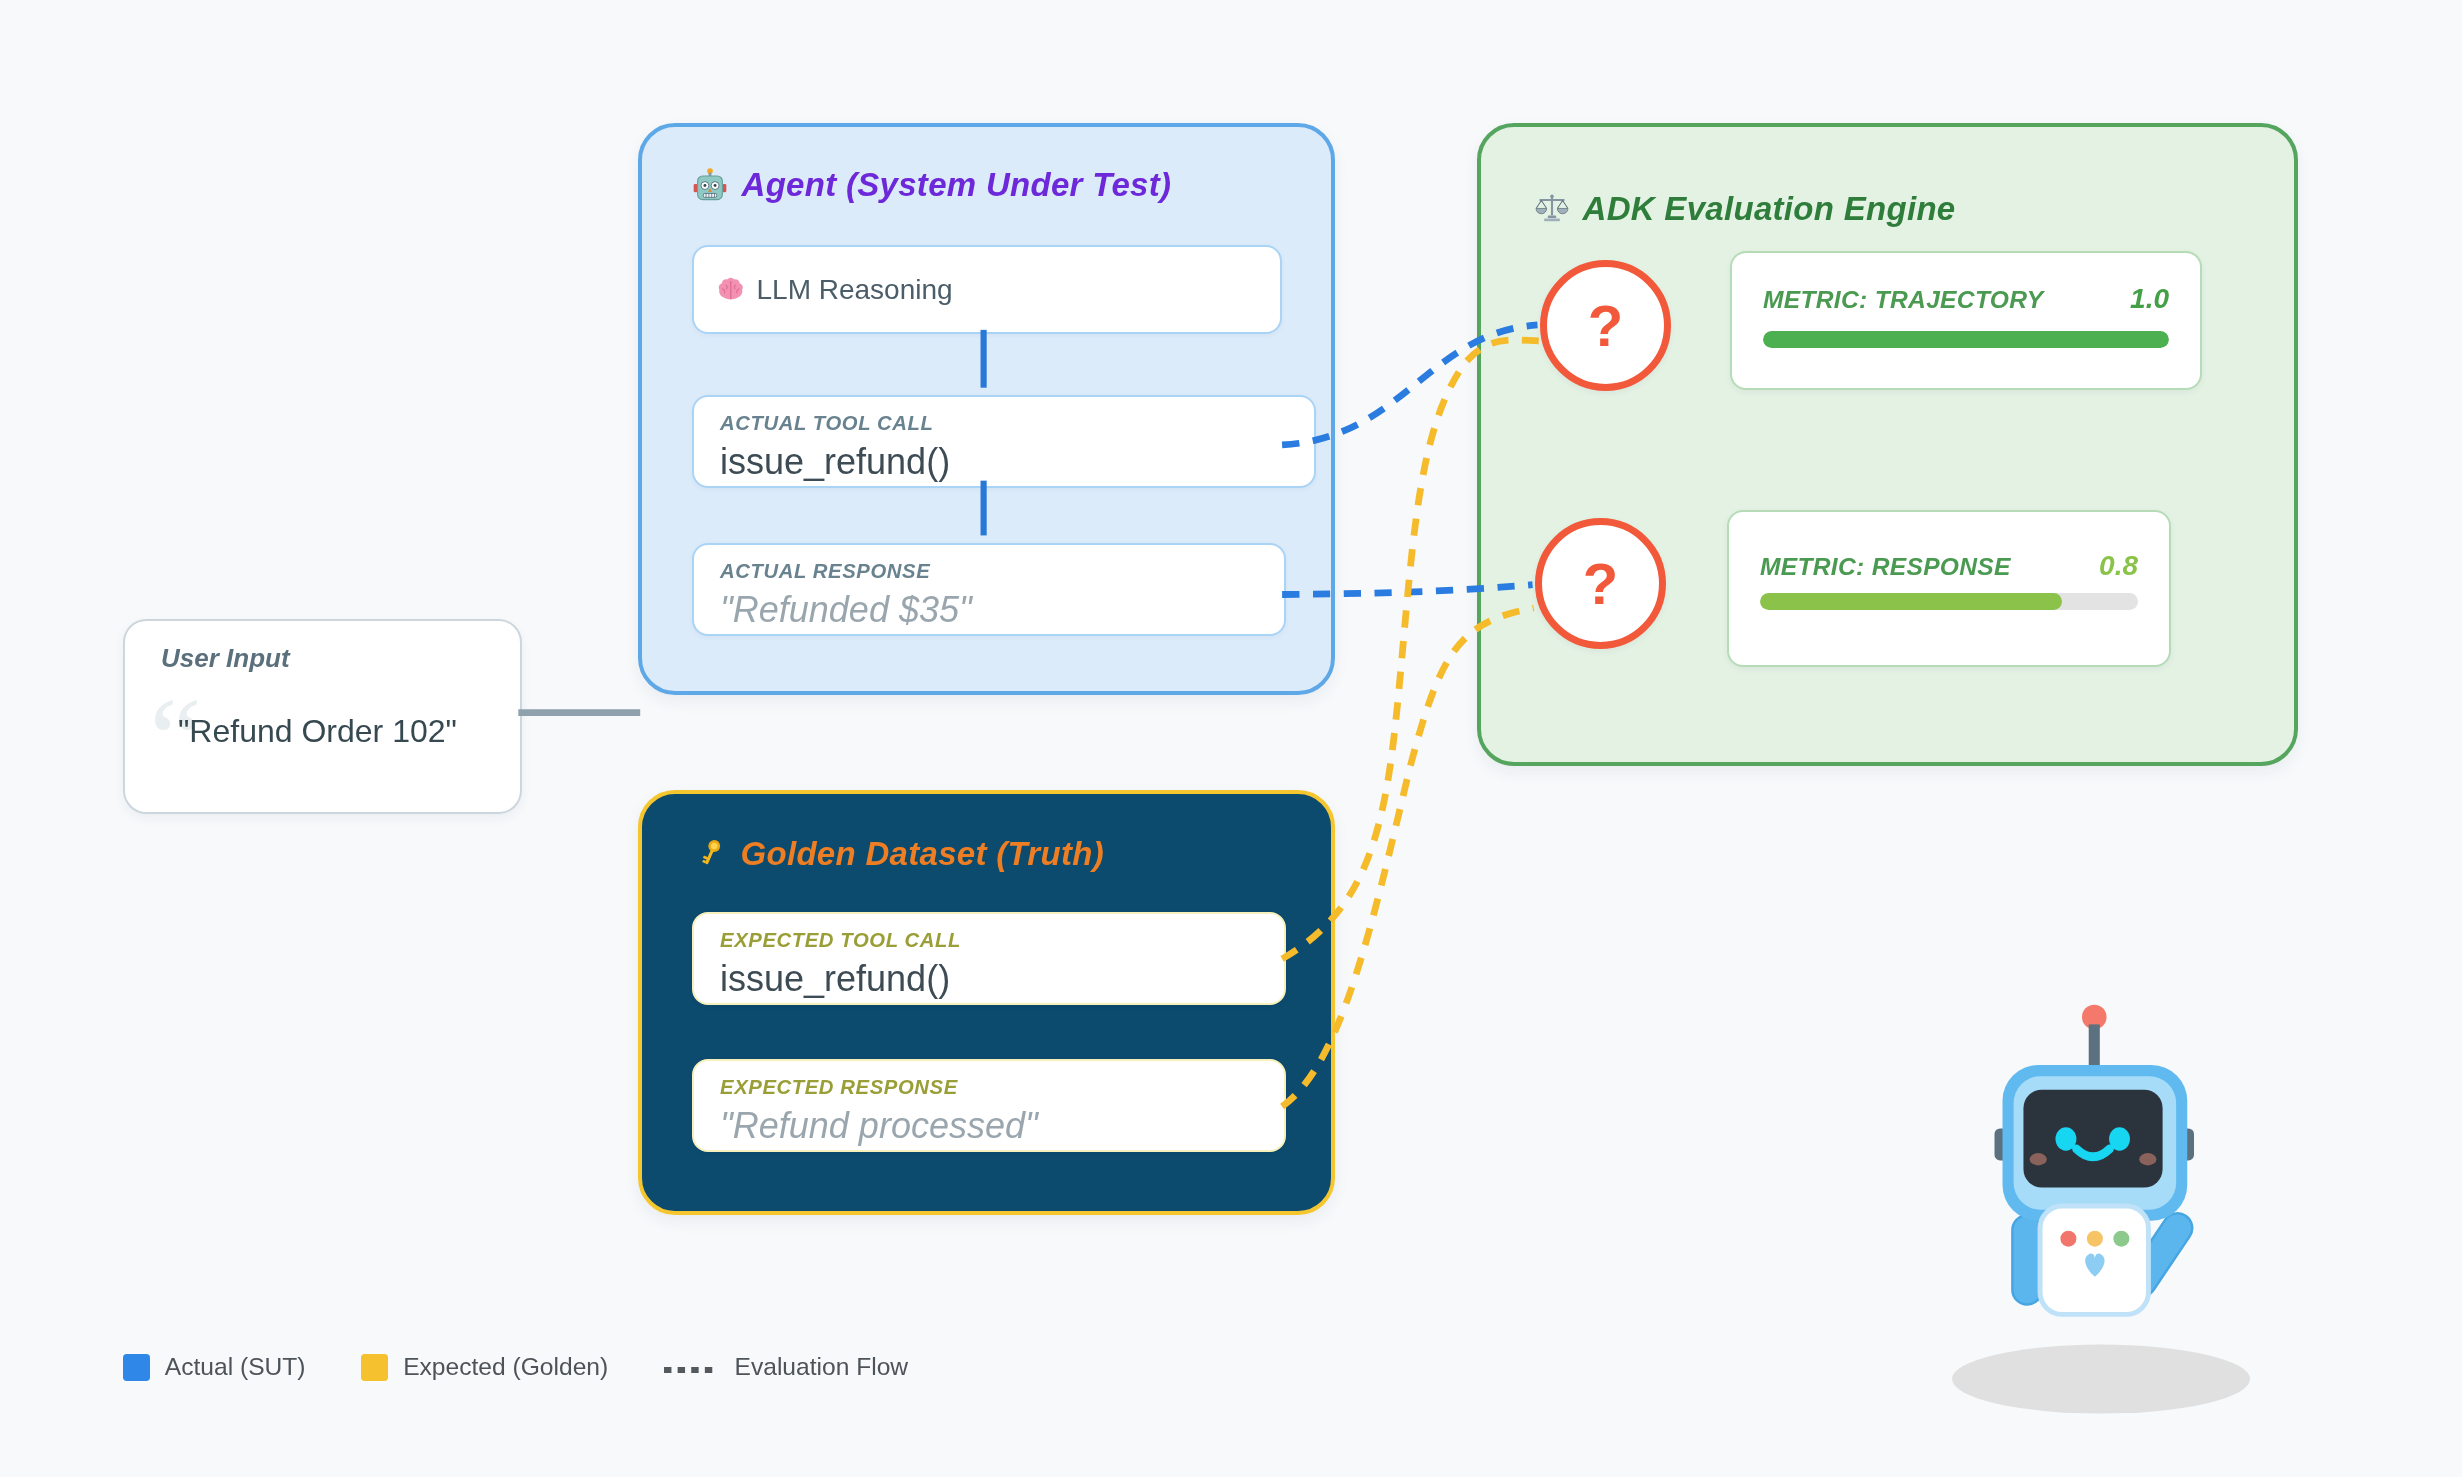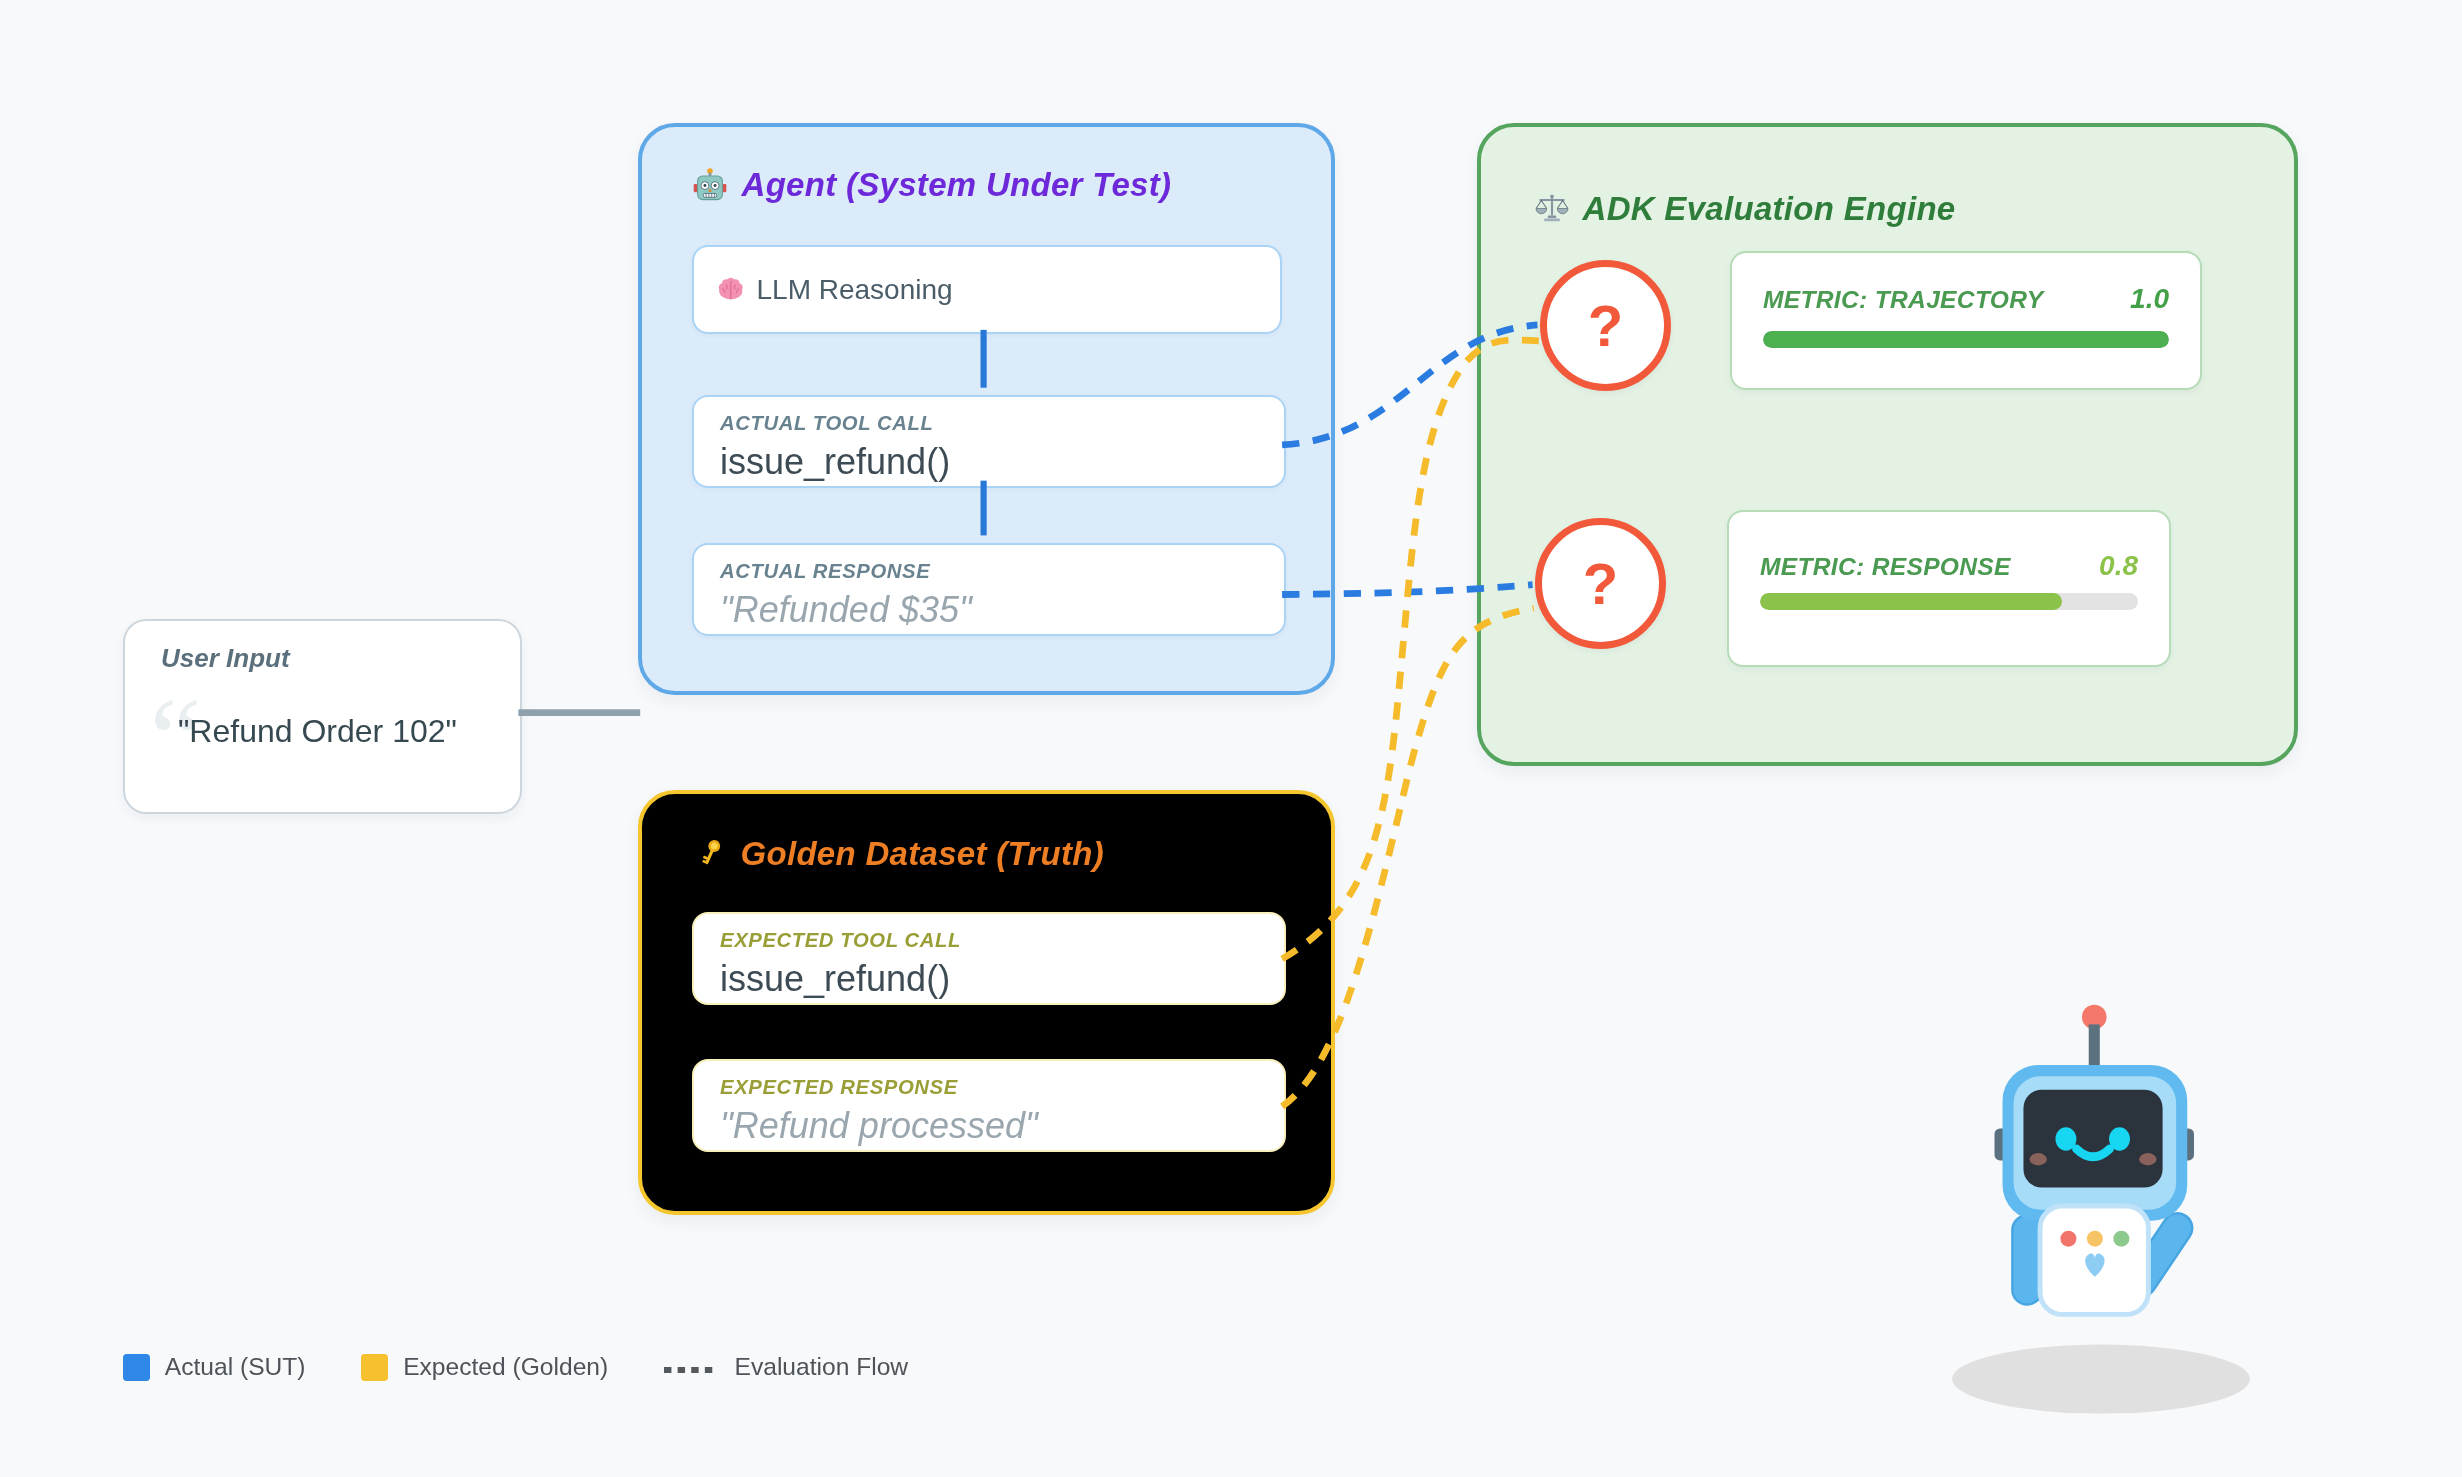--- a/index.html
+++ b/index.html
@@ -1,21 +1,21 @@
 <!DOCTYPE html>
 <html style="font-size:9.8px"><head>
 <meta charset="utf-8">
 <style>
   html,body{margin:0;padding:0;width:2462px;height:1477px;overflow:hidden;
     font-family:"Liberation Sans",sans-serif;background:#f7f9fb;}
   .stage{position:absolute;inset:0;width:2462px;height:1477px;}
   
   .bigbox{position:absolute;border-radius:37px;box-shadow:0 6.2px 16px rgba(30,50,70,.06);z-index:1;}
   .agent-box{left:638px;top:123px;width:689px;height:564px;background:#dcebfa;border:4.9px solid #5fa8e8;}
-  .golden-box{left:638px;top:790px;width:689px;height:417px;background:#000000;border:4.9px solid #f6c62f;}
+  .golden-box{left:638px;top:790px;width:689px;height:417px;background:#0c4a6e;border:4.9px solid #f6c62f;}
   .engine-box{left:1477px;top:123px;width:813px;height:635px;background:#e4f2e4;border:4.9px solid #55a55e;}
   .box-title{position:absolute;display:flex;align-items:center;gap:13.5px;font-weight:bold;font-style:italic;font-size:33px;letter-spacing:0.3px;}
   .agent-box .box-title{left:50px;top:39px;color:#6d28d9;}
   .golden-box .box-title{left:52px;top:41px;color:#ee7e23;}
   .engine-box .box-title{left:54px;top:39px;color:#2f7d3b;margin-top:24px;}
   
   .card{position:absolute;left:50px;width:590px;height:89px;background:#ffffff;border-radius:16px;box-shadow:0 1.8px 4.9px rgba(30,50,70,.04);}
   .agent-box .card{border:2.5px solid #aad4f6;}
   .golden-box .card{border:2.5px solid #f8f0bb;}
   .card .lbl{position:absolute;left:26px;top:14.8px;font-weight:bold;font-style:italic;font-size:20.3px;letter-spacing:0.6px;}
@@ -102,21 +102,21 @@
           <circle cx="42" cy="18" r="9" fill="#f291b1"></circle>
           <circle cx="49" cy="27" r="9" fill="#f291b1"></circle>
           <ellipse cx="32" cy="35" rx="25" ry="18" fill="#f291b1"></ellipse>
           <path d="M32 13v39" stroke="#e06d96" stroke-width="3" fill="none"></path>
           <path d="M14 30q6 3 5 9M50 30q-6 3-5 9M22 22q4 4 1 8M42 22q-4 4-1 8" stroke="#e06d96" stroke-width="2.4" fill="none" stroke-linecap="round"></path>
         </svg>
       </span>
       <span class="llm-text">LLM Reasoning</span>
     </div>
 
-    <div class="card" style="top:268px;">
+    <div class="card" style="top:268px;padding-left:30px;">
       <div class="lbl">ACTUAL TOOL CALL</div>
       <div class="val">issue_refund()</div>
     </div>
 
     <div class="card" style="top:416px;">
       <div class="lbl">ACTUAL RESPONSE</div>
       <div class="val quoted">"Refunded $35"</div>
     </div>
   </div>
 

